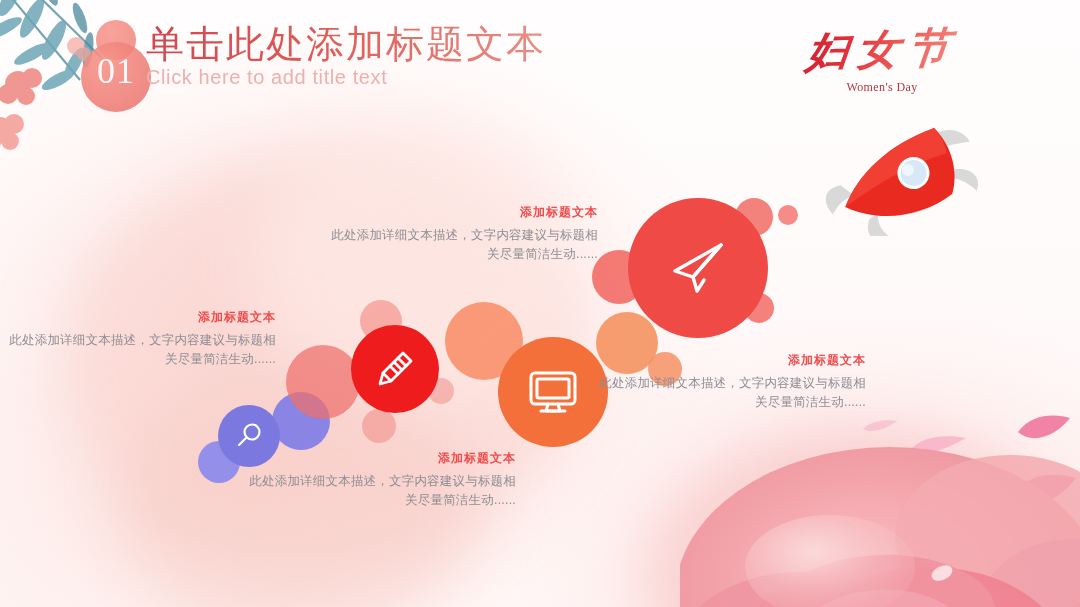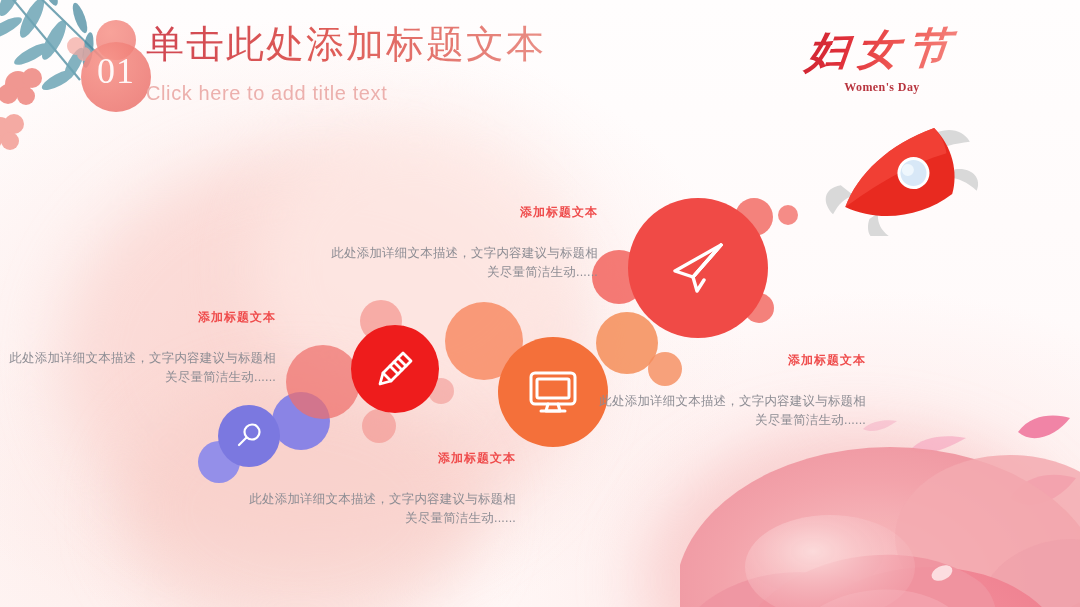--- a/index.html
+++ b/index.html
@@ -29,47 +29,47 @@
     background:radial-gradient(circle at 35% 30%, rgba(247,150,140,.92), rgba(231,98,93,.78));}
   .num-badge .numtxt{position:absolute;left:0;top:30px;width:76px;text-align:center;
     font-family:"Liberation Serif","DejaVu Serif",serif;font-size:36px;color:rgba(255,255,255,.93);letter-spacing:1px;}
 
   .title-wrap{position:absolute;left:146px;top:22px;}
   .title-cn{font-family:"DejaVu Sans","Liberation Sans",sans-serif;font-size:38px;line-height:44px;
     font-weight:400;letter-spacing:2px;
     background:linear-gradient(95deg,#d04651 0%,#de5c57 45%,#e98f86 100%);
     -webkit-background-clip:text;background-clip:text;color:transparent;
     white-space:nowrap;}
-  .title-en{margin-top:16px;font-size:20px;letter-spacing:.6px;color:#ecb0ad;white-space:nowrap;}
+  .title-en{margin-top:0;font-size:20px;letter-spacing:.6px;color:#ecb0ad;white-space:nowrap;}
 
   
   .logo{position:absolute;right:28px;top:22px;width:180px;height:92px;text-align:center;}
   .logo-cn{font-family:"Liberation Serif","DejaVu Serif",serif;font-size:42px;font-weight:700;
     letter-spacing:8px;font-style:italic;
     background:linear-gradient(100deg,#c9202e 0%,#e0303a 30%,#ef5a55 60%,#f6938d 100%);
     -webkit-background-clip:text;background-clip:text;color:transparent;
     transform:skewX(-8deg) rotate(-2deg);}
   .logo-en{margin-top:2px;font-family:"Liberation Serif","DejaVu Serif",serif;
-    font-size:12px;font-weight:700;color:#b8353f;letter-spacing:.4px;}
+    font-size:12px;font-weight:400;color:#b8353f;letter-spacing:.4px;}
 
   
   .flowers{position:absolute;left:-12px;top:-16px;width:190px;height:170px;pointer-events:none;}
 
   
   .cluster{position:absolute;left:0;top:0;width:1080px;height:607px;pointer-events:none;}
   .dot{position:absolute;border-radius:50%;}
 
   .iconcircle{position:absolute;border-radius:50%;display:flex;align-items:center;justify-content:center;}
   .iconcircle svg{display:block;}
 
   
   .tblock{position:absolute;width:268px;text-align:right;}
   .tblock .ttl{font-family:"DejaVu Sans","Liberation Sans",sans-serif;font-size:12px;font-weight:700;
     color:#ef4b4b;letter-spacing:1px;line-height:24px;}
-  .tblock .dsc{margin-top:20px;font-size:12.5px;line-height:19px;color:#8c8c93;letter-spacing:.2px;}
+  .tblock .dsc{margin-top:2px;font-size:12.5px;line-height:19px;color:#8c8c93;letter-spacing:.2px;}
 
   
   .rocket{position:absolute;left:812px;top:128px;width:180px;height:108px;}
 
   
   .rose{position:absolute;right:-30px;bottom:-120px;width:430px;height:360px;pointer-events:none;}
   .petal{position:absolute;pointer-events:none;}
 </style>
 </head>
 <body>

